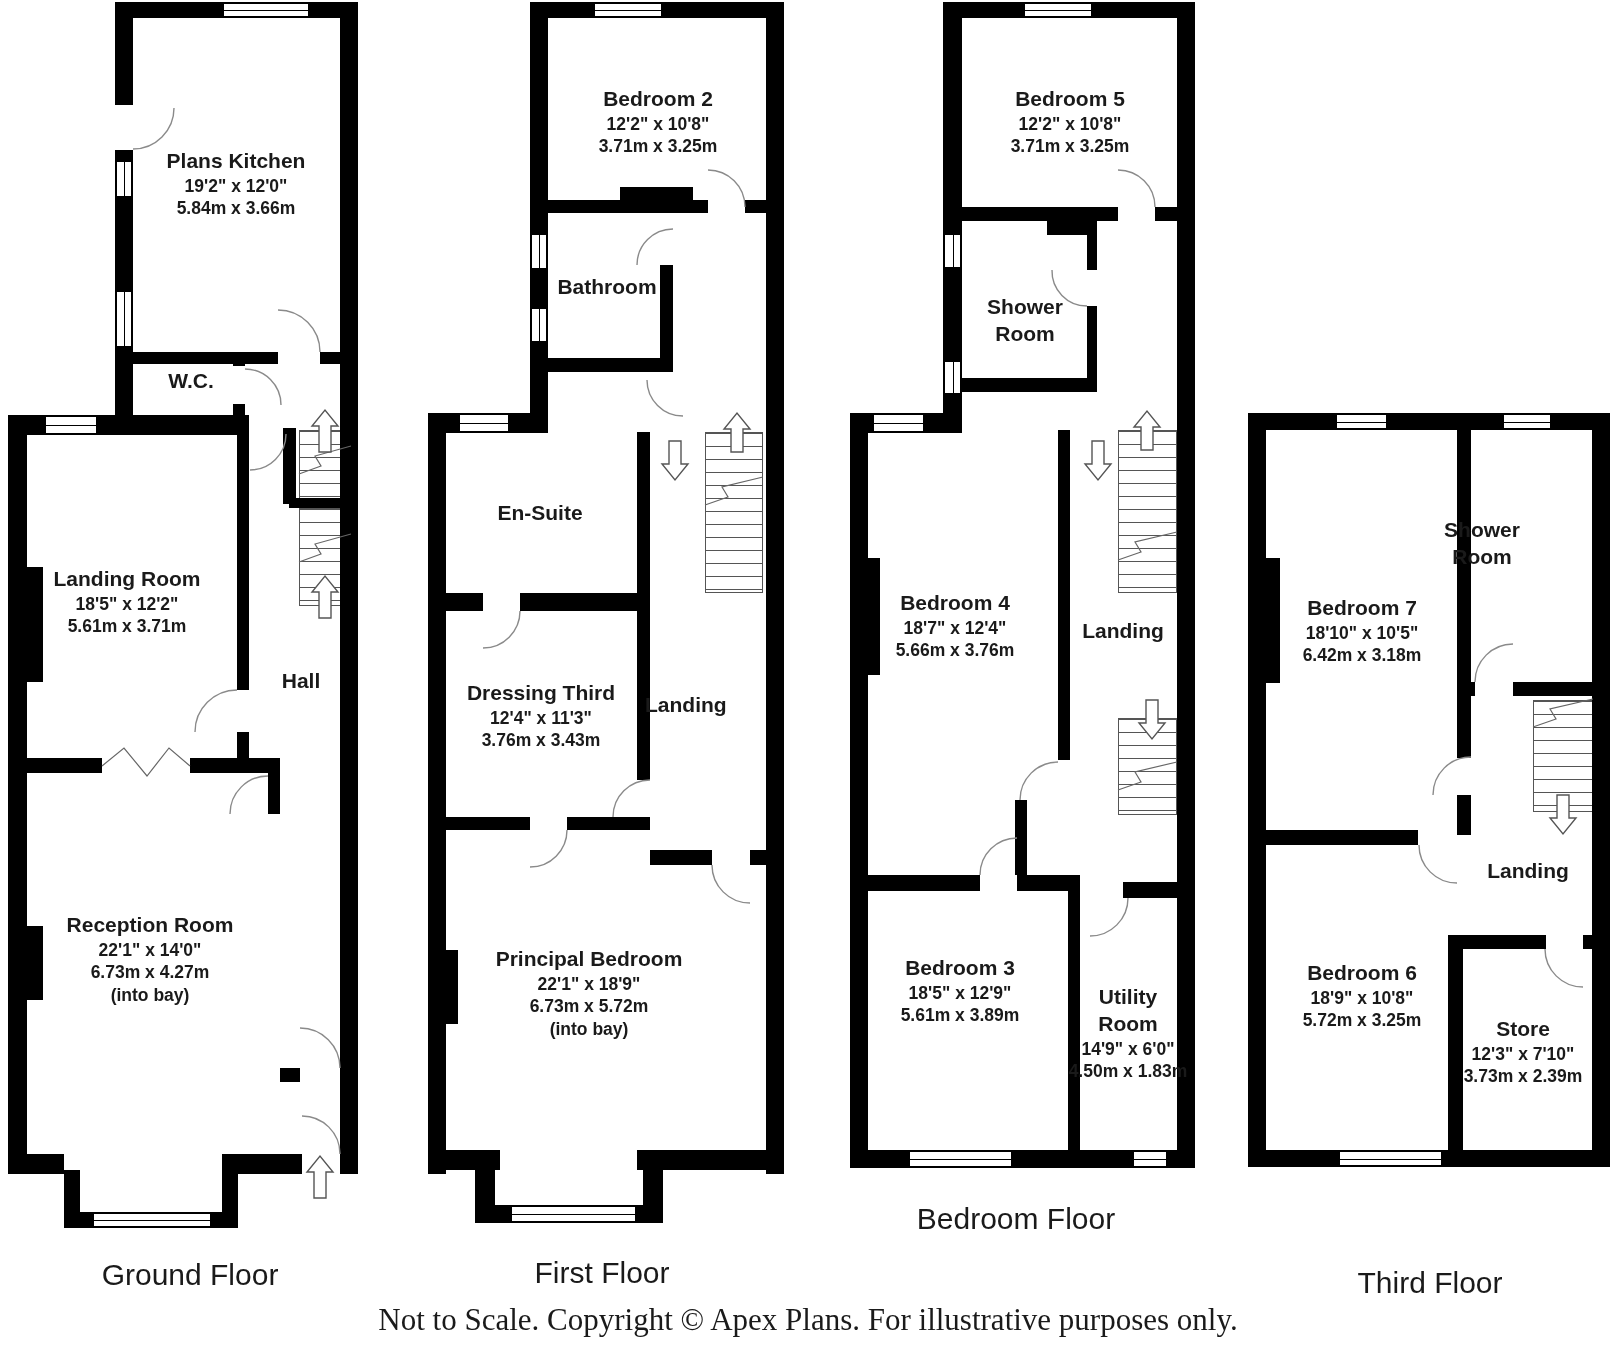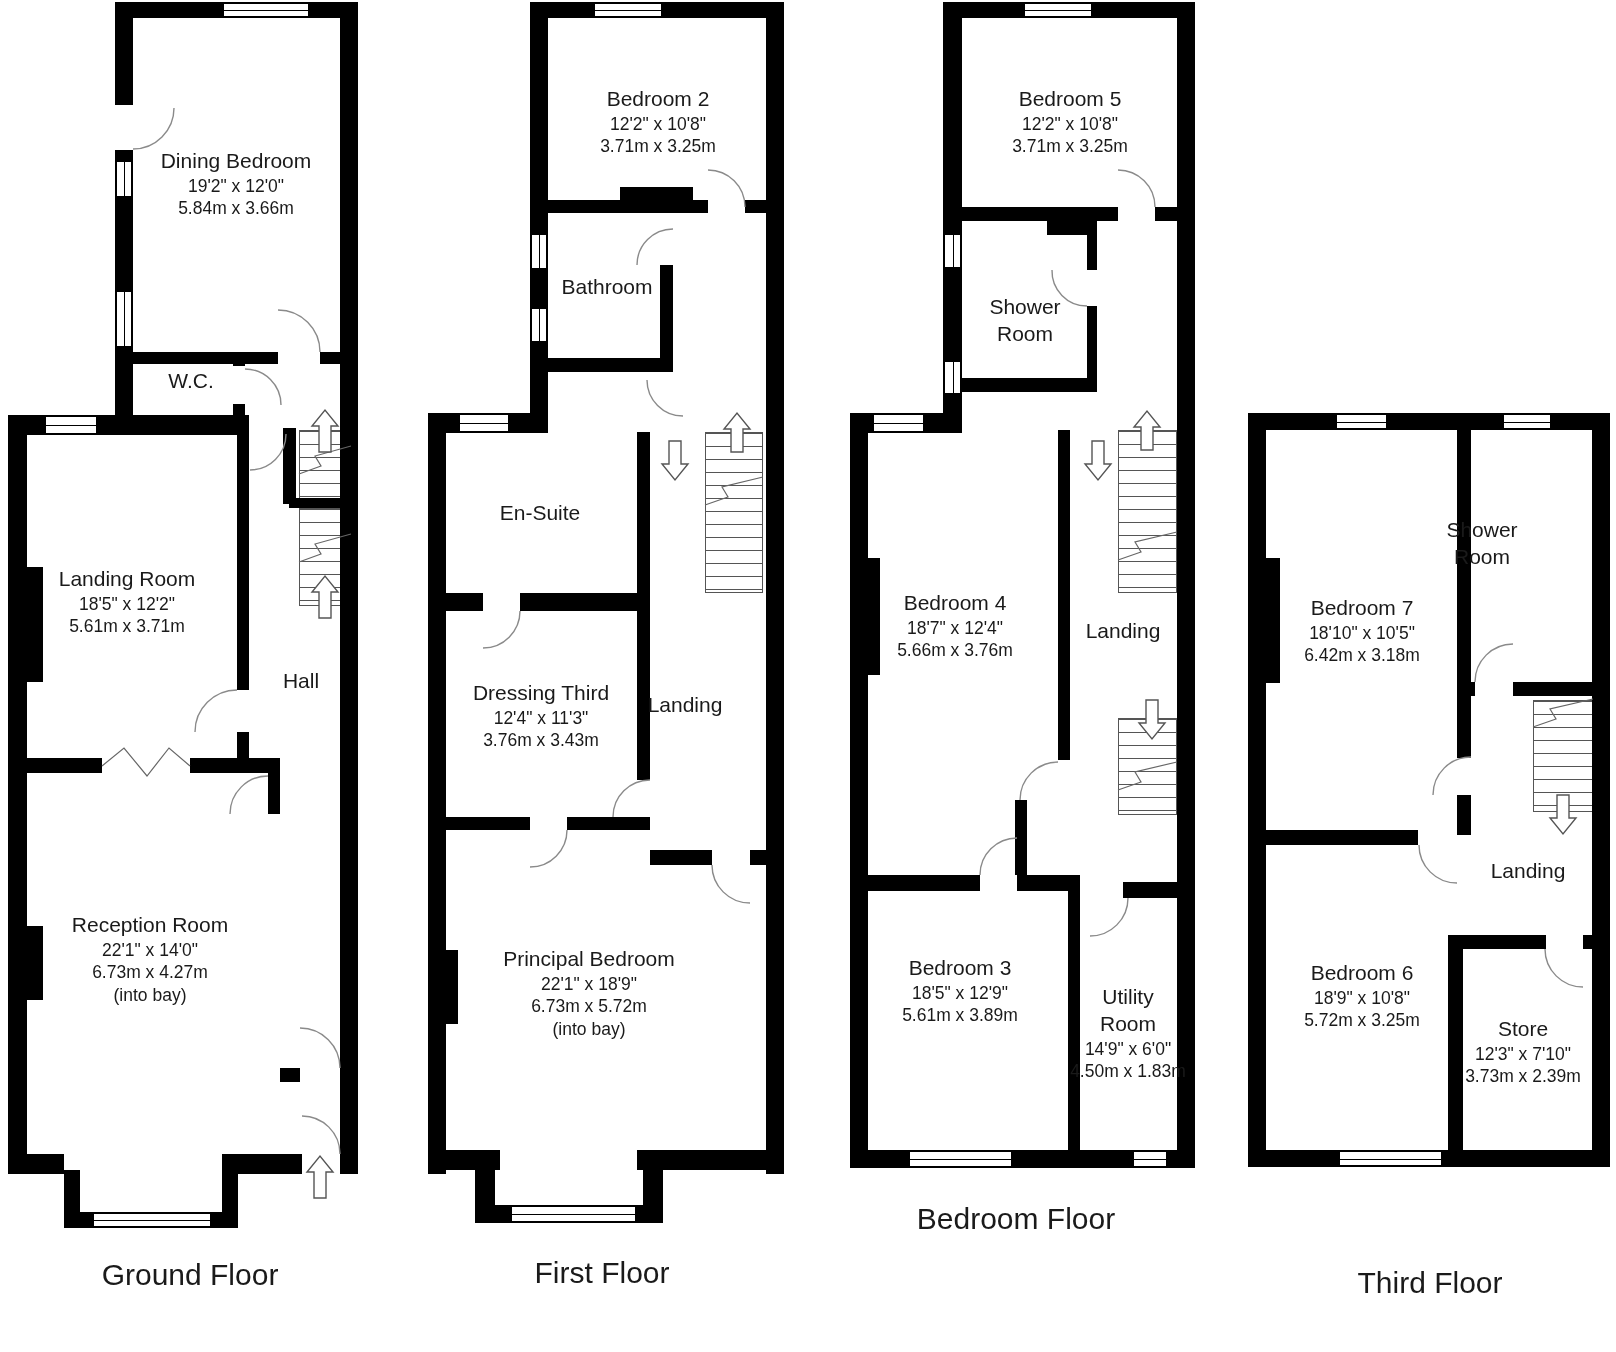--- a/index.html
+++ b/index.html
@@ -6,21 +6,21 @@
   #canvas{position:relative;width:1616px;height:1352px;background:#fff;overflow:hidden;
           font-family:"Liberation Sans",sans-serif;color:#1a1a1a;}
   .w{position:absolute;background:#000;z-index:2;}
   .winh{position:absolute;background:#fff;border-top:2px solid #000;border-bottom:2px solid #000;
         border-left:2px solid #000;border-right:2px solid #000;box-sizing:border-box;z-index:3;}
   .winh::after{content:"";position:absolute;left:0;right:0;top:50%;height:1.4px;background:#000;}
   .winv{position:absolute;background:#fff;border:2px solid #000;box-sizing:border-box;z-index:3;}
   .winv::after{content:"";position:absolute;top:0;bottom:0;left:50%;width:1.4px;background:#000;}
   .stairs{position:absolute;box-sizing:border-box;border:1.3px solid #555;z-index:1;
           background:repeating-linear-gradient(180deg,#555 0 1.3px,transparent 1.3px 13px);}
-  .room-label{position:absolute;text-align:center;line-height:1.28;z-index:6;}
+  .room-label{position:absolute;text-align:center;line-height:1.28;z-index:6;font-weight:bold;}
   .room-name{display:block;font-size:21px;}
   .room-dims{display:block;font-size:17.5px;}
   .narrow{max-width:82px;margin:0 auto;}
   .floor-label{position:absolute;text-align:center;font-size:30px;z-index:6;}
   .footer{position:absolute;left:0;width:1616px;top:1302px;text-align:center;
           font-family:"Liberation Serif",serif;font-size:31px;z-index:6;}
   svg.overlay{position:absolute;left:0;top:0;z-index:5;}
   svg .arc{fill:none;stroke:#8a8a8a;stroke-width:1.4;}
   svg .arrow{fill:#fff;stroke:#555;stroke-width:1.4;}
   svg .thin{fill:none;stroke:#666;stroke-width:1.2;}
@@ -61,21 +61,21 @@
     <div class="w" style="left:8px;top:1154px;width:56px;height:20px"></div>
     <div class="w" style="left:64px;top:1170px;width:16px;height:46px"></div>
     <div class="w" style="left:222px;top:1170px;width:16px;height:46px"></div>
     <div class="w" style="left:64px;top:1212px;width:174px;height:16px"></div>
     <div class="winh" style="left:92px;top:1212px;width:120px;height:16px"></div>
     <div class="w" style="left:222px;top:1154px;width:80px;height:20px"></div>
     <div class="stairs" style="left:299px;top:430px;width:52px;height:70px"></div>
     <div class="stairs" style="left:299px;top:508px;width:52px;height:98px"></div>
 
     <div class="room-label" style="left:136px;top:148px;width:200px">
-      <span class="room-name">Dining Bedroom</span>
+      <span class="room-name">Plans Kitchen</span>
       <span class="room-dims">19'2" x 12'0"</span>
       <span class="room-dims">5.84m x 3.66m</span>
     </div>
     <div class="room-label" style="left:146px;top:368px;width:90px">
       <span class="room-name">W.C.</span>
     </div>
     <div class="room-label" style="left:37px;top:566px;width:180px">
       <span class="room-name">Landing Room</span>
       <span class="room-dims">18'5" x 12'2"</span>
       <span class="room-dims">5.61m x 3.71m</span>
@@ -307,13 +307,14 @@
     <path class="arrow" d="M1146,700 L1146,723 L1139,723 L1152,739 L1165,723 L1158,723 L1158,700 Z"></path>
 
     <path class="arc" d="M1475,682 A38,38 0 0 1 1513,644"></path>
     <path class="arc" d="M1471,757 A38,38 0 0 0 1433,795"></path>
     <path class="arc" d="M1419,845 A38,38 0 0 0 1457,883"></path>
     <path class="arc" d="M1545,949 A38,38 0 0 0 1583,987"></path>
     <path class="thin" d="M1533,727 L1556,719 L1550,709 L1593,699"></path>
     <path class="arrow" d="M1557,795 L1557,818 L1550,818 L1563,834 L1576,818 L1569,818 L1569,795 Z"></path>
   </svg>
 
+  <div class="footer">Not to Scale. Copyright © Apex Plans. For illustrative purposes only.</div>
 </div>
 
 </body></html>

